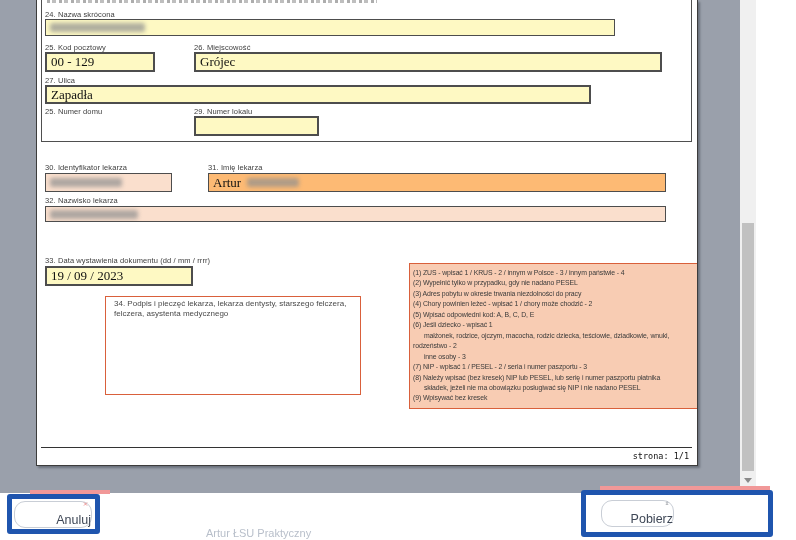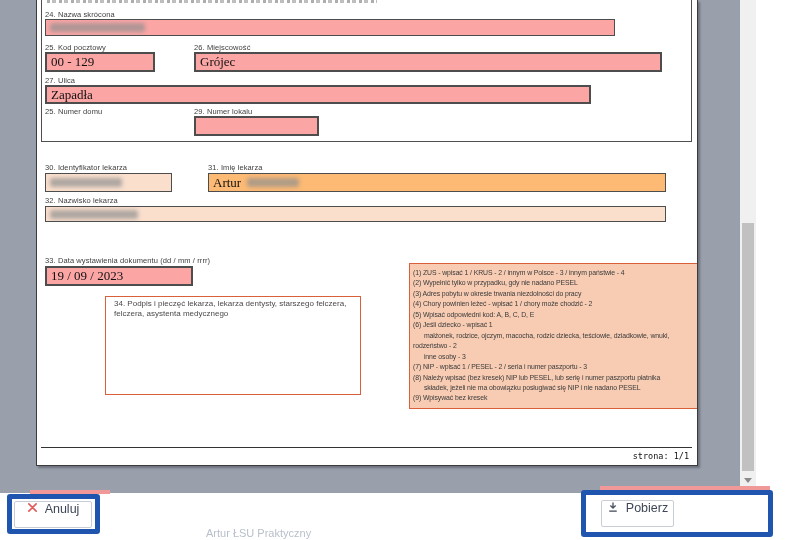--- a/index.html
+++ b/index.html
@@ -14,21 +14,21 @@
           box-shadow:2px 2px 2px rgba(70,75,85,.55); }
 
   
   .clipped-row { position:absolute; left:10px; top:0; width:330px; height:3px; opacity:.55;
      background:repeating-linear-gradient(90deg,#6a6a6a 0 3px, transparent 3px 5px, #8a8a8a 5px 9px, transparent 9px 12px); }
 
   .fieldset1 { position:absolute; left:4px; top:-8px; width:calc(100% - 9px); height:150px;
                border:1px solid #4f4f4f; }
 
   .flabel { position:absolute; font-size:7.5px; color:#3d3d3d; letter-spacing:.1px; white-space:nowrap; }
-  .vbox { position:absolute; background:#fca5a5; border:2px solid #4d4d4d;
+  .vbox { position:absolute; background:#fef9c3; border:2px solid #4d4d4d;
           font-family:"Liberation Serif","DejaVu Serif",serif; font-size:13px; color:#111;
           padding:1px 4px; display:flex; align-items:center; overflow:hidden; }
   .vbox.thin { border-width:1.5px; }
   .blob { display:inline-block; height:9px; background:#8f8f8f; border-radius:2px;
           filter:blur(2px); opacity:.7; }
 
   
   .doctor { position:absolute; left:4px; top:148px; width:calc(100% - 9px); height:80px;
             background:#f8ccb3; border:1px solid #d9603b; }
   .doctor-title { position:absolute; left:8px; top:3px; font-size:8px; font-weight:bold; color:#222; }
@@ -49,23 +49,23 @@
   
   .sb-track { position:absolute; left:740px; top:0; width:16px; height:492px; background:#f0f0f0; }
   .sb-thumb { position:absolute; left:2px; top:223px; width:12px; height:248px; background:#c1c1c1; }
   .sb-down { position:absolute; left:0; top:470px; width:16px; height:20px; display:flex;
              align-items:center; justify-content:center; }
   .sb-down .tri { width:0; height:0; border-left:4px solid transparent; border-right:4px solid transparent;
                   border-top:5px solid #8a8a8a; }
 
   
   .footer { position:absolute; left:0; top:493px; width:796px; height:47px; background:#fff; overflow:hidden; }
-  .btn { position:absolute; height:27px; background:#fff; border:1px solid #c9ced6; border-radius:2px;
-         display:flex; align-items:flex-start; justify-content:center; gap:7px;
-         font-size:12.5px; color:#3e4756; cursor:pointer; }
+  .btn { position:absolute; height:27px; background:#fff; border:1px solid #c9ced6; border-radius:11px;
+         display:flex; align-items:flex-end; justify-content:center; gap:7px;
+         font-size:12.5px; color:#3e4756; cursor:pointer;flex-direction:column; }
   .btn svg { display:block; }
   .watermark { position:absolute; left:206px; top:34px; font-size:11px; color:#b8bfca; white-space:nowrap; }
 
   
   .anno-blue { position:absolute; border:5px solid #1f55ae; border-radius:3px; pointer-events:none; }
   .anno-pink { position:absolute; background:#f19898; pointer-events:none; }
 </style>
 </head>
 <body>
 

